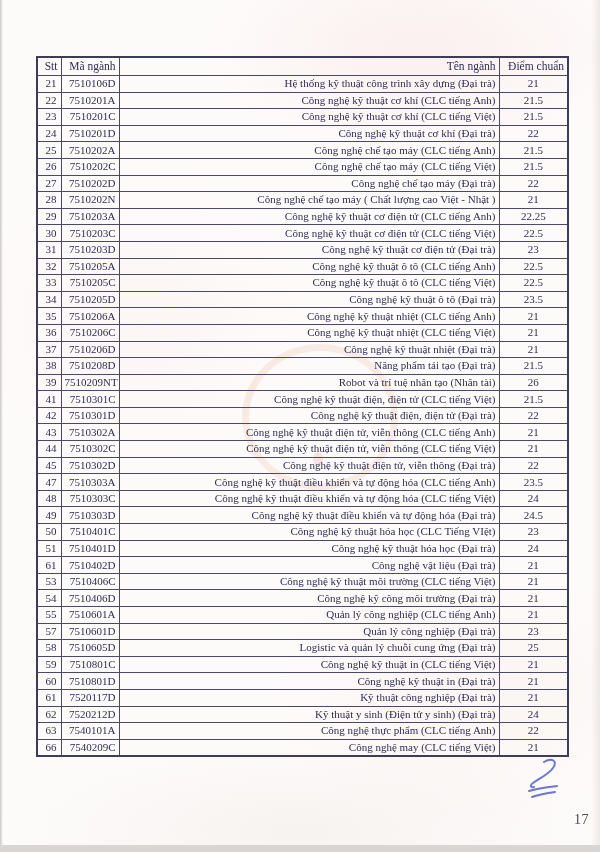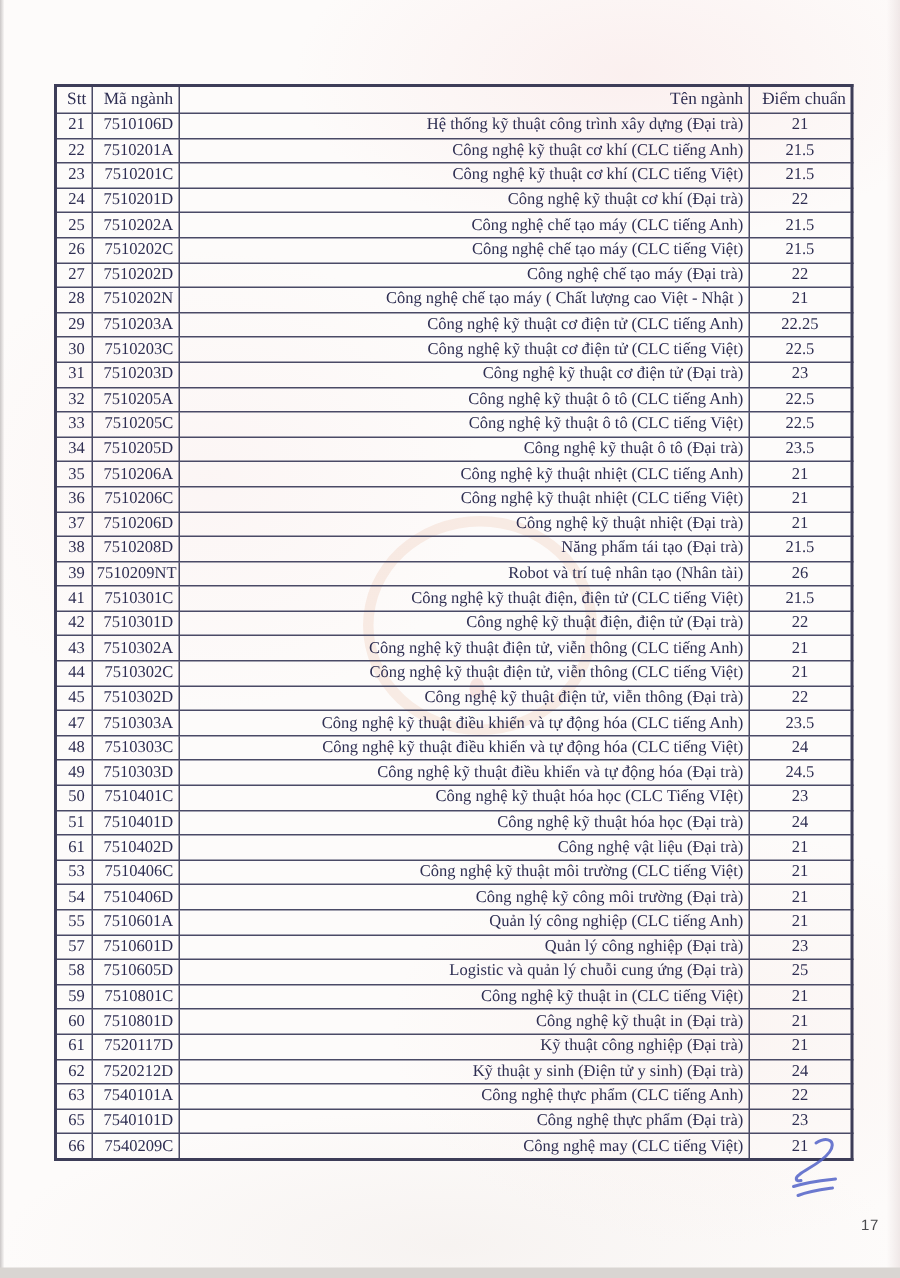--- a/index.html
+++ b/index.html
@@ -51,22 +51,22 @@
     pointer-events:none;
   }
   .stamp-dot{
     position:absolute;left:313px;top:452px;width:10px;height:14px;
     background:rgba(210,90,70,0.14);border-radius:50%;
     pointer-events:none;
   }
   .signature{position:absolute;left:520px;top:756px;width:52px;height:50px;}
   .page-number{
     position:absolute;left:574px;top:812px;
-    font-family:Liberation Sans, sans-serif;
-    font-size:10px;color:#4a4a4e;letter-spacing:0.5px;
+    font-family:Liberation Serif, serif;
+    font-size:14px;color:#4a4a4e;letter-spacing:0.5px;
   }
 </style>
 </head>
 <body>
 
 <div class="page"></div>
 <div class="page-edge-left"></div>
 <div class="page-edge-right"></div>
 <div class="page-edge-bottom"></div>
 
@@ -323,26 +323,20 @@
         <td class="name">Kỹ thuật y sinh (Điện tử y sinh) (Đại trà)</td>
         <td class="score">24</td>
       </tr>
       <tr>
         <td class="stt">63</td>
         <td class="code">7540101A</td>
         <td class="name">Công nghệ thực phẩm (CLC tiếng Anh)</td>
         <td class="score">22</td>
       </tr>
       <tr>
-        <td class="stt">65</td>
-        <td class="code">7540101D</td>
-        <td class="name">Công nghệ thực phẩm (Đại trà)</td>
-        <td class="score">23</td>
-      </tr>
-      <tr>
         <td class="stt">66</td>
         <td class="code">7540209C</td>
         <td class="name">Công nghệ may (CLC tiếng Việt)</td>
         <td class="score">21</td>
       </tr>
     </tbody>
 </table>
 
 <svg class="signature" viewBox="0 0 52 50">
   <path d="M24,6 C32,1 38,5 33,12 C28,19 18,23 13,27 C10,29 10,32 14,31" fill="none" stroke="#5161c8" stroke-width="2" stroke-linecap="round" opacity="0.85"></path>

